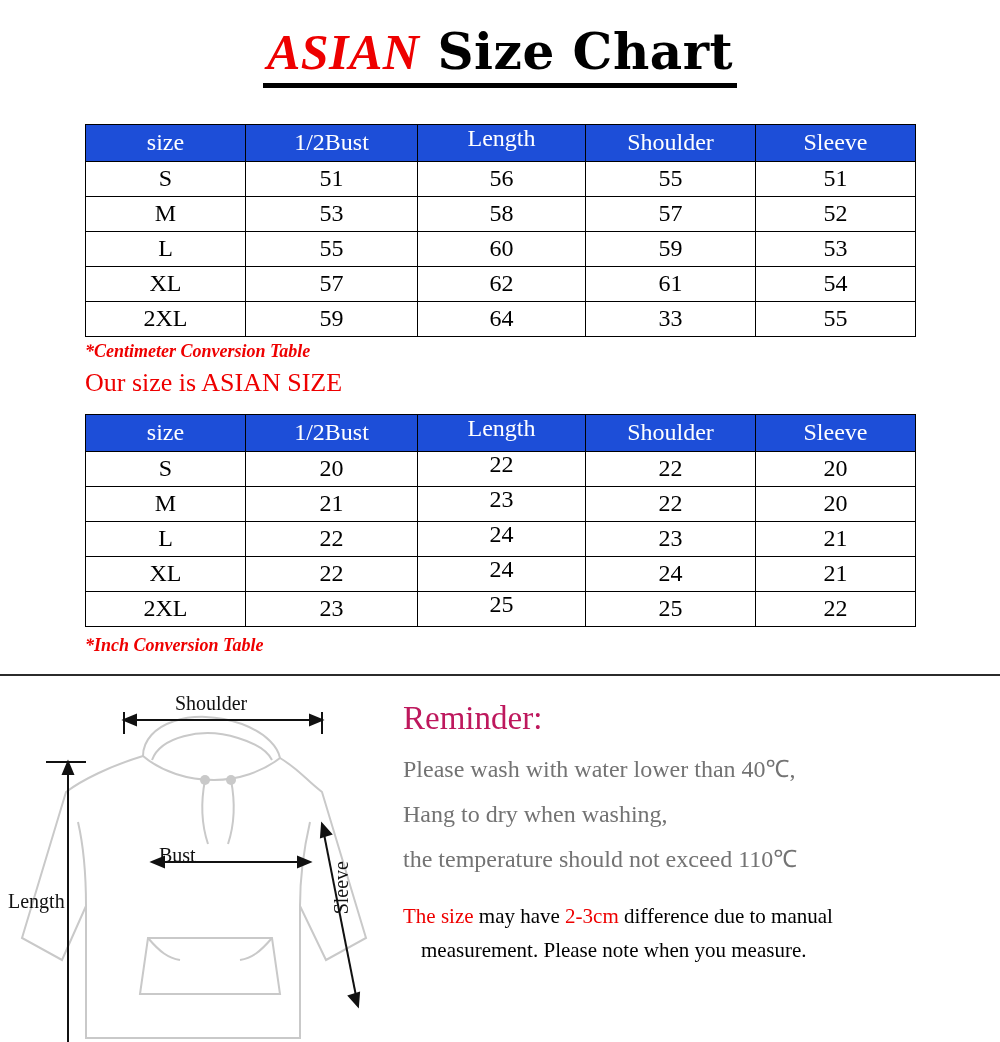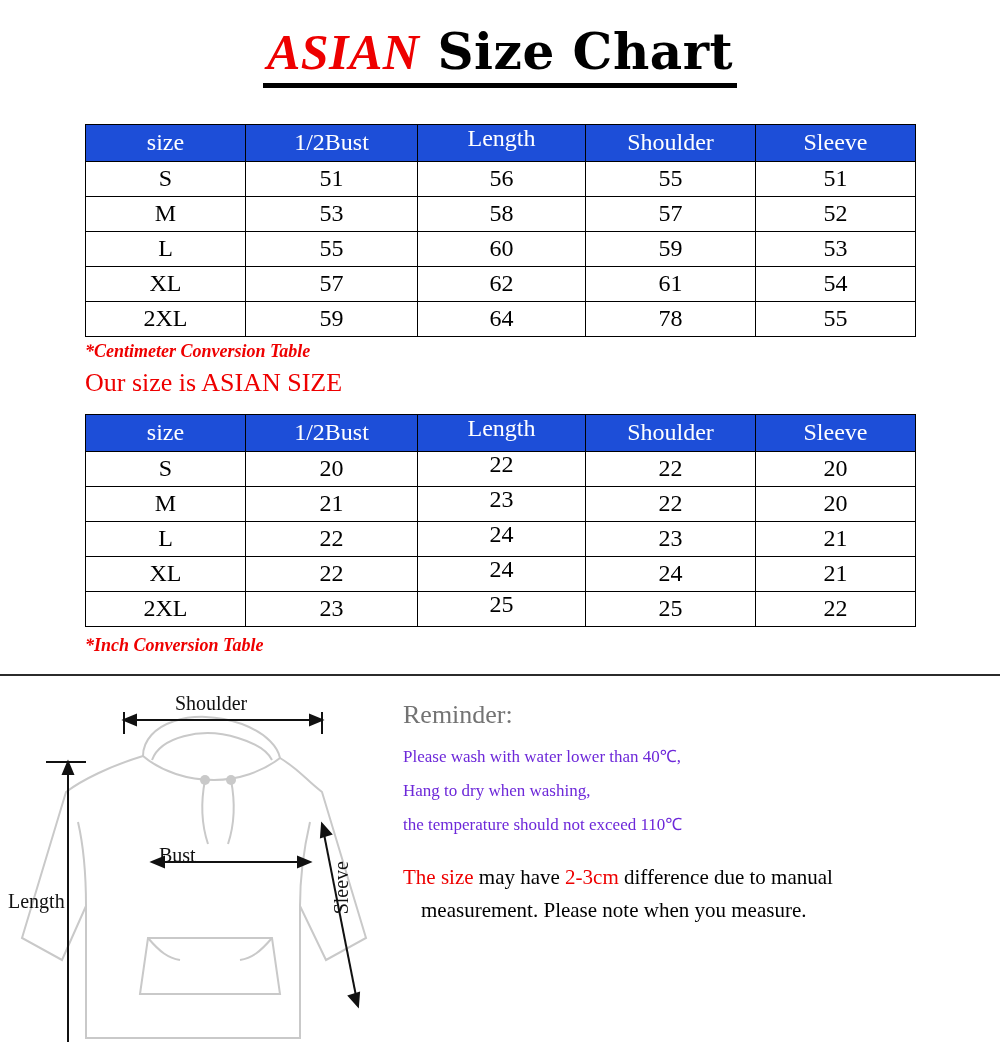--- a/index.html
+++ b/index.html
@@ -116,29 +116,29 @@
   .lower-left {
     width: 395px;
     position: relative;
   }
   .lower-right {
     flex: 1;
     padding: 24px 20px 0 8px;
     box-sizing: border-box;
   }
   .reminder-title {
+    color: #be185d;
+    font-size: 33px;
+    margin-bottom: 14px;
+    font-family: "Liberation Serif", serif;
+  }
+  .reminder-line {
+    font-size: 24px;
+    line-height: 1.55;
     color: #737373;
-    font-size: 26px;
-    margin-bottom: 14px;
-    font-family: "Liberation Serif", serif;
-  }
-  .reminder-line {
-    font-size: 17px;
-    line-height: 1.55;
-    color: #6d28d9;
     margin-bottom: 8px;
   }
   .warn-block {
     margin-top: 22px;
     font-size: 21px;
     line-height: 1.6;
   }
   .warn-block .red { color: #ee0000; }
   .warn-indent { padding-left: 18px; }
 
@@ -212,21 +212,21 @@
         <td>XL</td>
         <td>57</td>
         <td>62</td>
         <td>61</td>
         <td>54</td>
       </tr>
       <tr>
         <td>2XL</td>
         <td>59</td>
         <td>64</td>
-        <td>78</td>
+        <td>33</td>
         <td>55</td>
       </tr>
     </tbody>
   </table>
 </div>
 
 <div class="caption-right">
   <span class="note-red">*Centimeter Conversion Table</span>
 </div>
 

